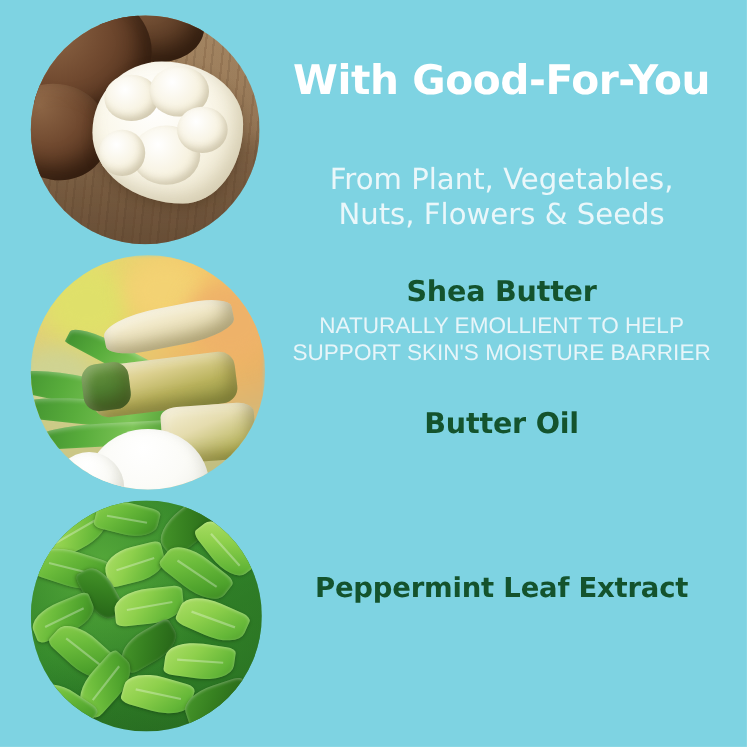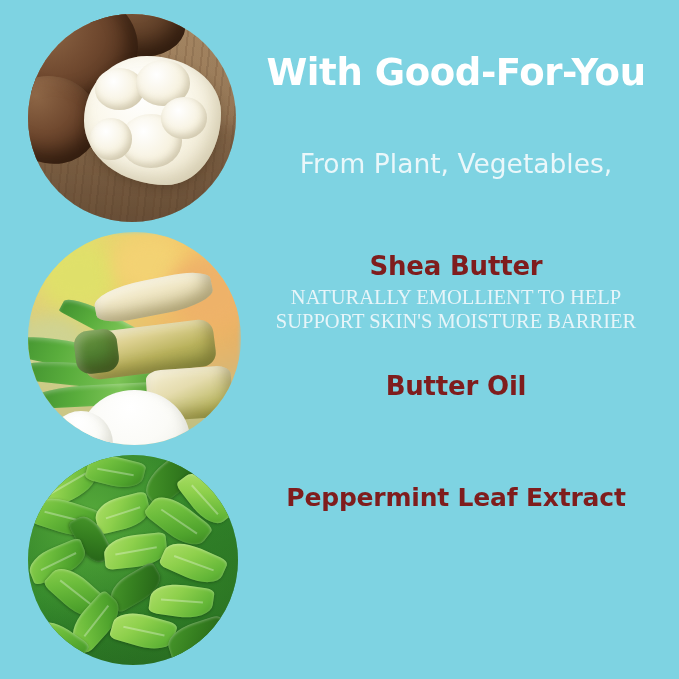--- a/index.html
+++ b/index.html
@@ -181,41 +181,41 @@
     line-height: 1.20;
   }
 
   .ingredient {
     position: absolute;
     left: 0;
     width: 400px;
     text-align: center;
   }
   .ingredient-name {
-    color: #7f1d1d;
+    color: #14532d;
     font-family: "DejaVu Sans", sans-serif;
     font-weight: bold;
     font-size: 26px;
     line-height: 1.1;
     letter-spacing: -0.2px;
     white-space: nowrap;
   }
   .ingredient-desc {
     margin-top: 4px;
     color: #e7f5f9;
-    font-family: Liberation Serif, serif;
+    font-family: Liberation Sans, sans-serif;
     font-weight: normal;
     font-size: 20.5px;
     line-height: 1.18;
     white-space: pre-line;
   }
 
   #ingredient-shea       { top: 252px; }
   #ingredient-coconut    { top: 372px; }
-  #ingredient-peppermint { top: 484px; }
+  #ingredient-peppermint { top: 521px; }
   #ingredient-peppermint .ingredient-name { font-size: 25px; }
 </style>
 </head>
 <body>
 
 <div id="poster">
 
   <div class="medallion" id="medallion-shea">
     <div class="photo">
       <div class="shea-wood"></div>
@@ -310,20 +310,21 @@
   </div>
 
   <div id="text-column">
 
     <div class="headline">
       <div>With Good-For-You</div>
     </div>
 
     <div class="subhead">
       <div>From Plant, Vegetables,</div>
+      <div>Nuts, Flowers &amp; Seeds</div>
     </div>
 
     <div class="ingredient" id="ingredient-shea">
       <div class="ingredient-name">Shea Butter</div>
       <div class="ingredient-desc">NATURALLY EMOLLIENT TO HELP
 SUPPORT SKIN'S MOISTURE BARRIER</div>
     </div>
 
     <div class="ingredient" id="ingredient-coconut">
       <div class="ingredient-name">Butter Oil</div>

